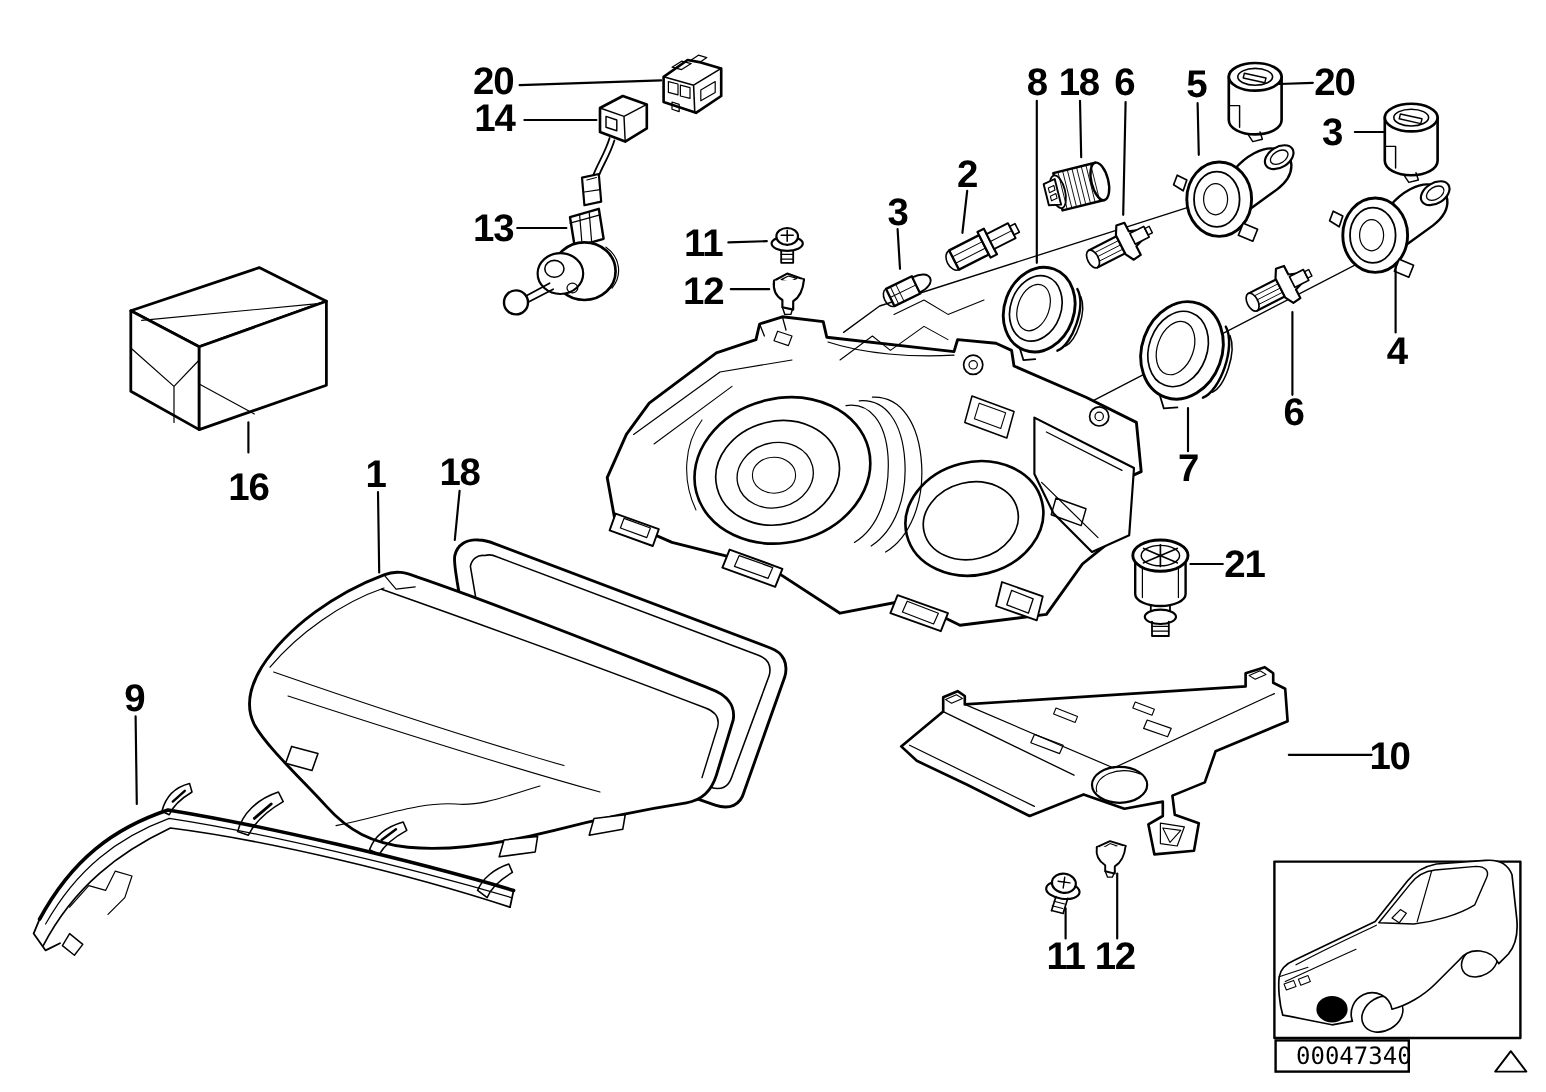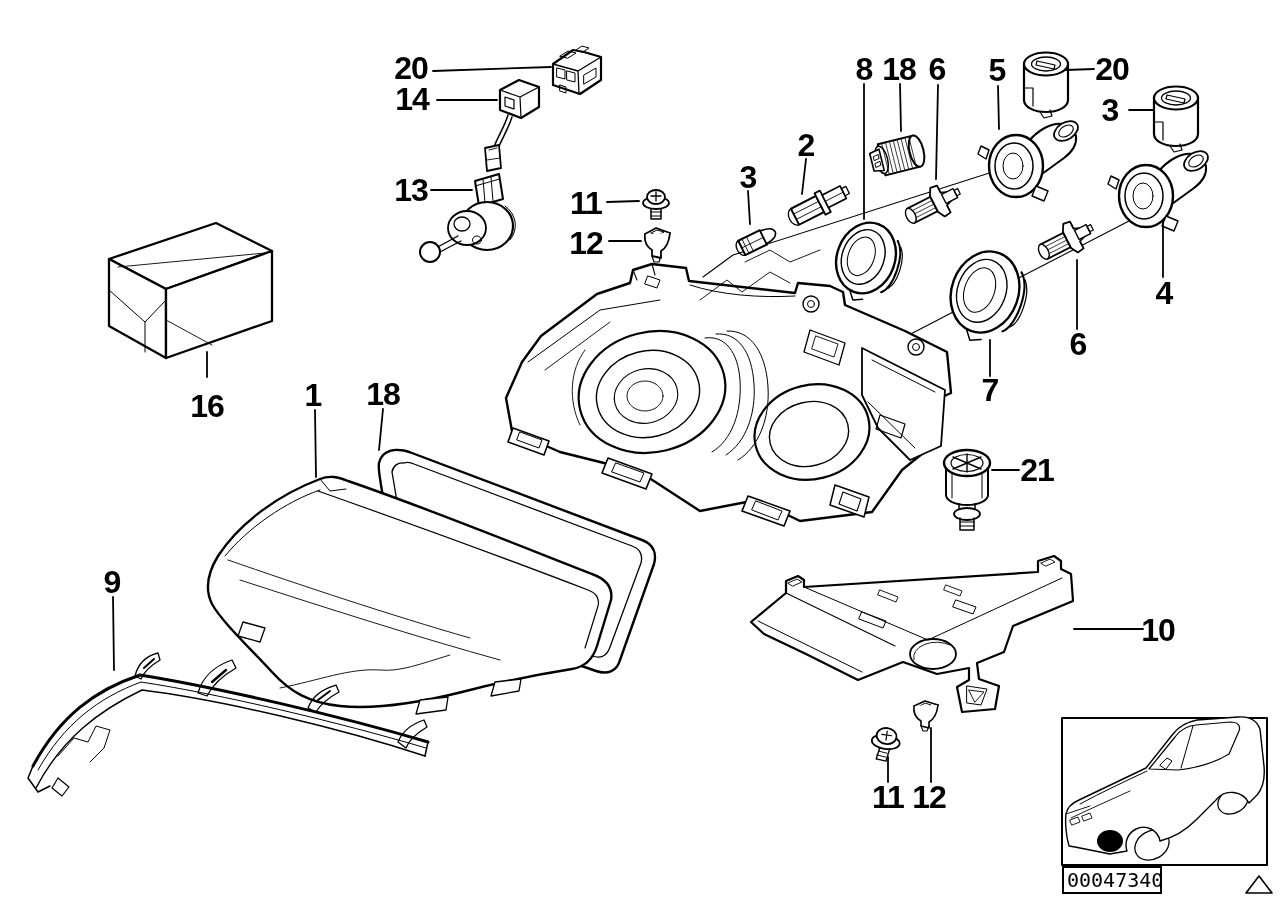--- a/index.html
+++ b/index.html
@@ -5,21 +5,21 @@
   html,body{margin:0;padding:0;background:#fff;}
   .stage{position:relative;width:1288px;height:910px;background:#fff;overflow:hidden;
          font-family:"Liberation Sans",sans-serif;border-radius:12px;}
   .stage svg{position:absolute;left:0;top:0;}
   .callout{position:absolute;transform:translate(-50%,-50%);
            font:bold 32px "Liberation Sans",sans-serif;color:#000;
            letter-spacing:-1px;white-space:nowrap;cursor:pointer;}
   .doc-number{position:absolute;left:1062px;top:866px;width:93px;height:24px;
               border:2px solid #000;display:flex;align-items:center;
               font:20px "DejaVu Sans Mono",monospace;color:#000;
-              padding-left:3px;letter-spacing:0px;background:#fff;}
+              padding-left:16px;letter-spacing:0px;background:#fff;}
 </style>
 </head>
 <body>
 
 <div class="stage">
 
 <svg width="1288" height="910" viewBox="0 0 1288 910" fill="none" stroke="#000" stroke-linejoin="round" stroke-linecap="round">
 
   <g stroke-width="1.1">
     <path d="M703,277 L733,255 L1005,168"></path>

